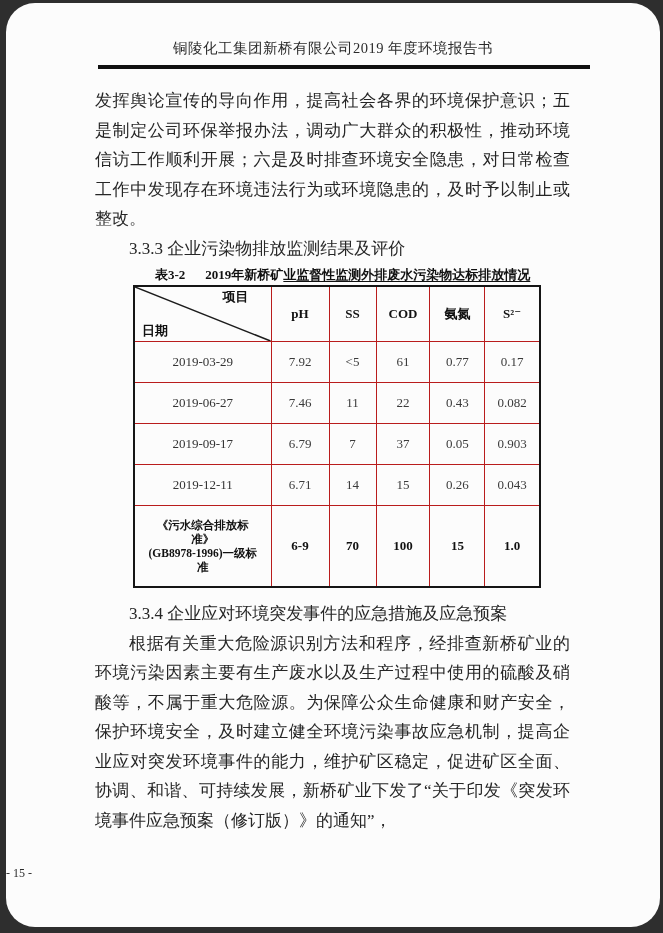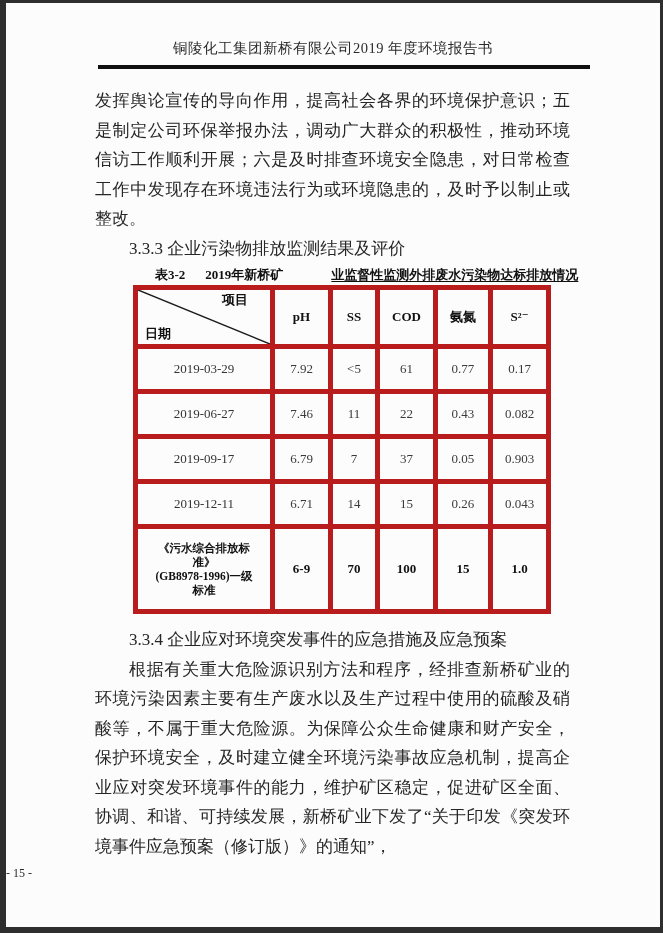--- a/index.html
+++ b/index.html
@@ -7,20 +7,21 @@
     width:663px;height:933px;
     background:#2e2e2e;
     position:relative;
     font-family:"Liberation Serif","DejaVu Serif",serif;
     overflow:hidden;
   }
   .page{
     position:absolute;left:6px;top:3px;right:3px;bottom:6px;
     background:#fcfcfc;
     color:#1f1f1f;
+    border-radius:29px;
   }
   
   .page-header{padding-top:36px;text-align:center;}
   .header-title{font-size:14.5px;color:#2a2a2a;letter-spacing:0.5px;}
   .header-rule{height:4px;background:#101010;margin:7px 70px 0 92px;}
   
   .doc-body{margin-top:17px;padding:0 90px 0 89px;}
   .para{
     margin:0;
     font-size:17px;
@@ -33,30 +34,30 @@
   
   .table-caption{
     margin:3px 0 0 60px;
     font-size:13px;
     font-weight:bold;
     color:#111;
     line-height:17px;
     white-space:nowrap;
   }
   .cap-gap{display:inline-block;width:20px;}
-  .underlined{text-decoration:underline;text-underline-offset:2px;margin-left:48px;}
+  .underlined{text-decoration:underline;text-underline-offset:2px;}
   
   table.monitor{
     border-collapse:collapse;
     margin:2px 0 0 38px;
     table-layout:fixed;
     border:2px solid #151515;
   }
   table.monitor th, table.monitor td{
-    border:5px solid #b91c1c;
+    border:1px solid #b91c1c;
     text-align:center;
     vertical-align:middle;
     padding:12px;
     overflow:hidden;
   }
   th.diag-cell{position:relative;height:30px;}
   .diag-svg{position:absolute;left:0;top:0;width:100%;height:100%;}
   .corner-top{position:absolute;top:1px;right:22px;font-size:13px;font-weight:bold;color:#111;}
   .corner-bottom{position:absolute;bottom:1px;left:7px;font-size:13px;font-weight:bold;color:#111;}
   .col-head{font-size:13px;font-weight:bold;color:#111;}

